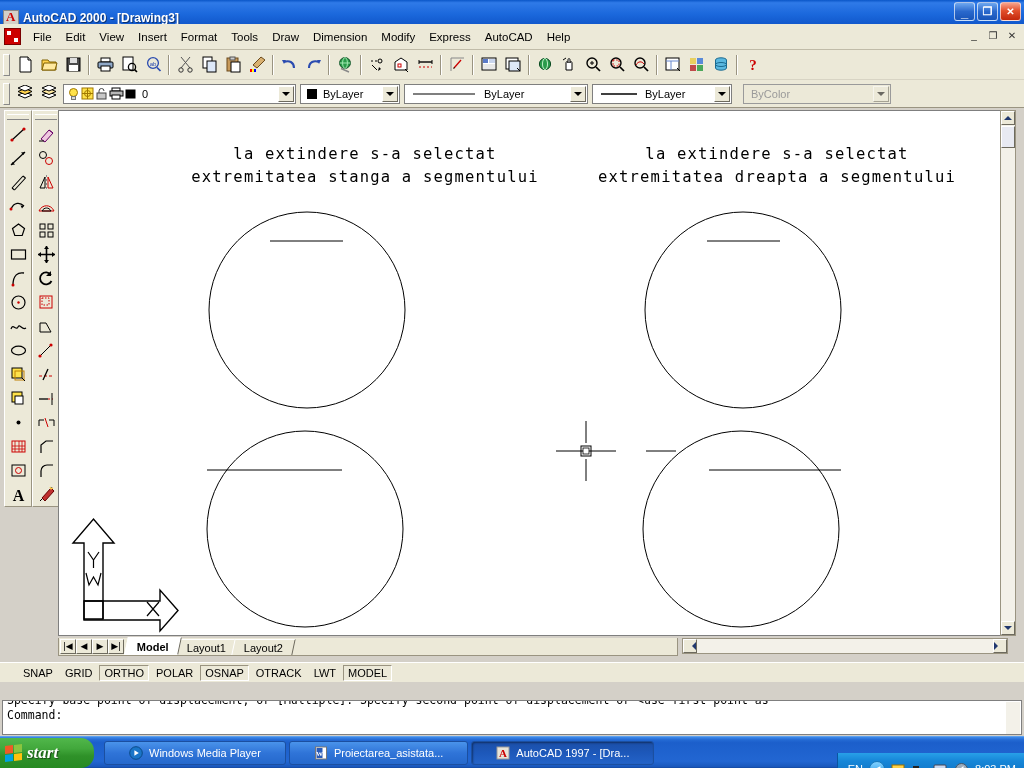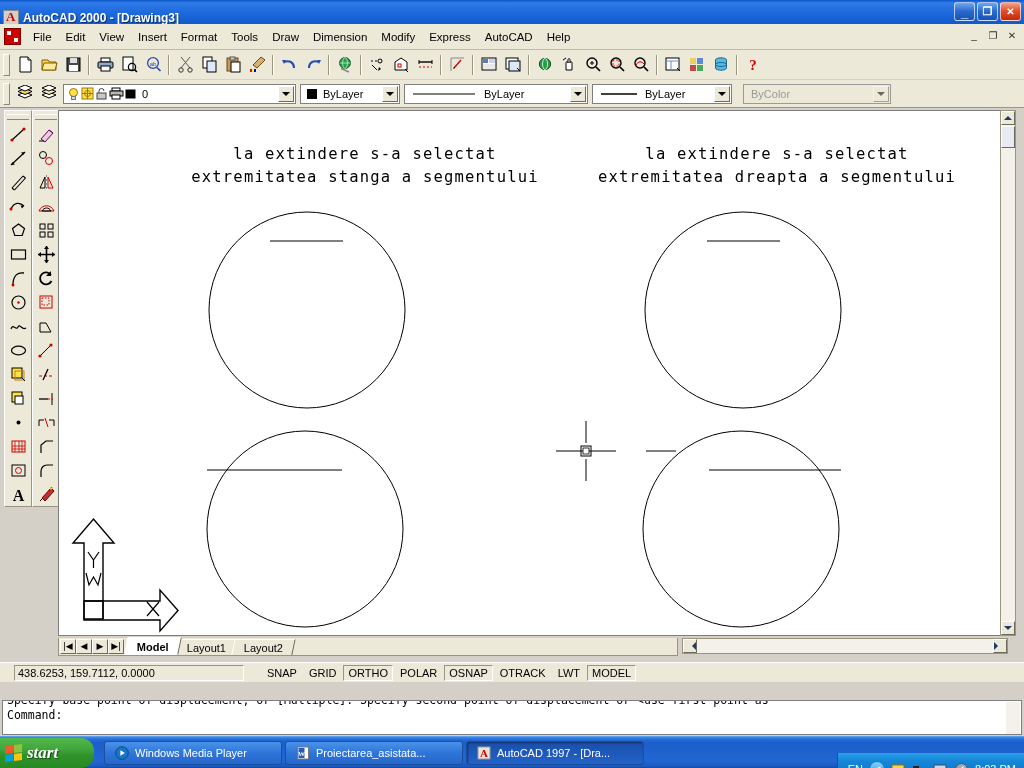--- a/index.html
+++ b/index.html
@@ -232,21 +232,21 @@
     text-shadow:1px 1px 1px rgba(0,0,0,.5); cursor:pointer;
     font-family:"Liberation Serif",serif;
   }
   .flag{ width:17px;height:16px;margin:0 5px 0 7px;flex:none;
     display:grid;grid-template-columns:1fr 1fr;grid-template-rows:1fr 1fr;gap:1px;
     transform:skewY(-7deg);
   }
   .flag i{ display:block; }
   .tasks{ display:flex; gap:3px; margin-left:10px; flex:none; }
   .task{
-    height:24px; min-width:178px; padding:0 10px;
+    height:24px; min-width:178px; padding:0 24px;
     background:linear-gradient(180deg,#4a93ea,#2f74d8 50%,#2568cc);
     border:1px solid #1b4fa0; border-radius:3px;
     display:flex;align-items:center;gap:6px;
     color:#fff; font-size:11px; cursor:pointer; white-space:nowrap; overflow:hidden;
   }
   .task.active{ background:linear-gradient(180deg,#1b4fa8,#1d58ba 50%,#2463c8);
                 box-shadow: inset 1px 1px 2px rgba(0,0,0,.4); }
   .tray{
     position:absolute; right:0; top:16px; height:32px; display:flex;
     align-items:center; gap:6px; padding:0 8px 0 10px;
@@ -842,21 +842,20 @@
       <div class="tnb">◀</div>
       <div class="tnb">▶</div>
       <div class="tnb">▶|</div>
     </div>
     <div class="tab active"><span>Model</span></div>
     <div class="tab"><span>Layout1</span></div>
     <div class="tab"><span>Layout2</span></div>
   </div>
 
   <div class="statusbar">
-    <div class="coords">438.6253, 159.7112, 0.0000</div>
     <div class="sflags">
       <div class="sflag">SNAP</div>
       <div class="sflag">GRID</div>
       <div class="sflag on">ORTHO</div>
       <div class="sflag">POLAR</div>
       <div class="sflag on">OSNAP</div>
       <div class="sflag">OTRACK</div>
       <div class="sflag">LWT</div>
       <div class="sflag on">MODEL</div>
     </div>

